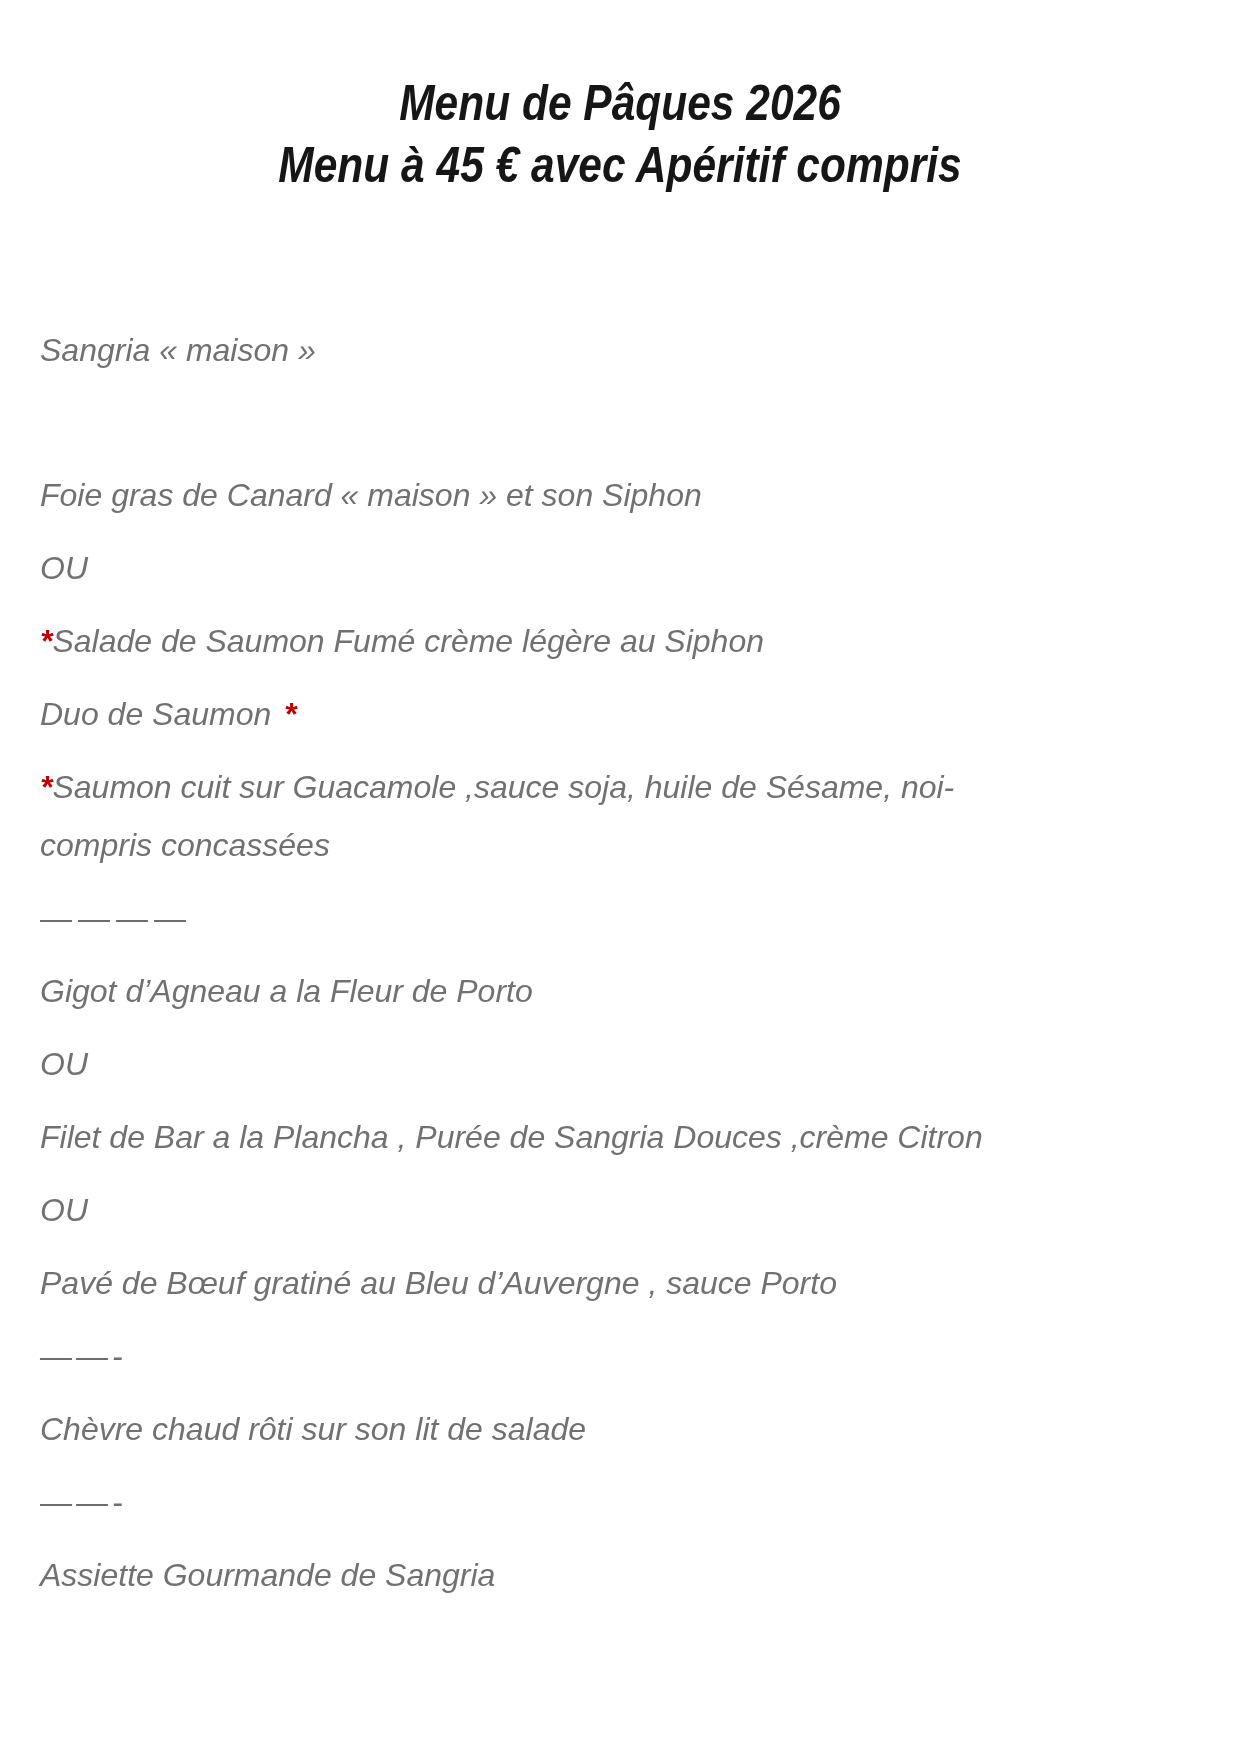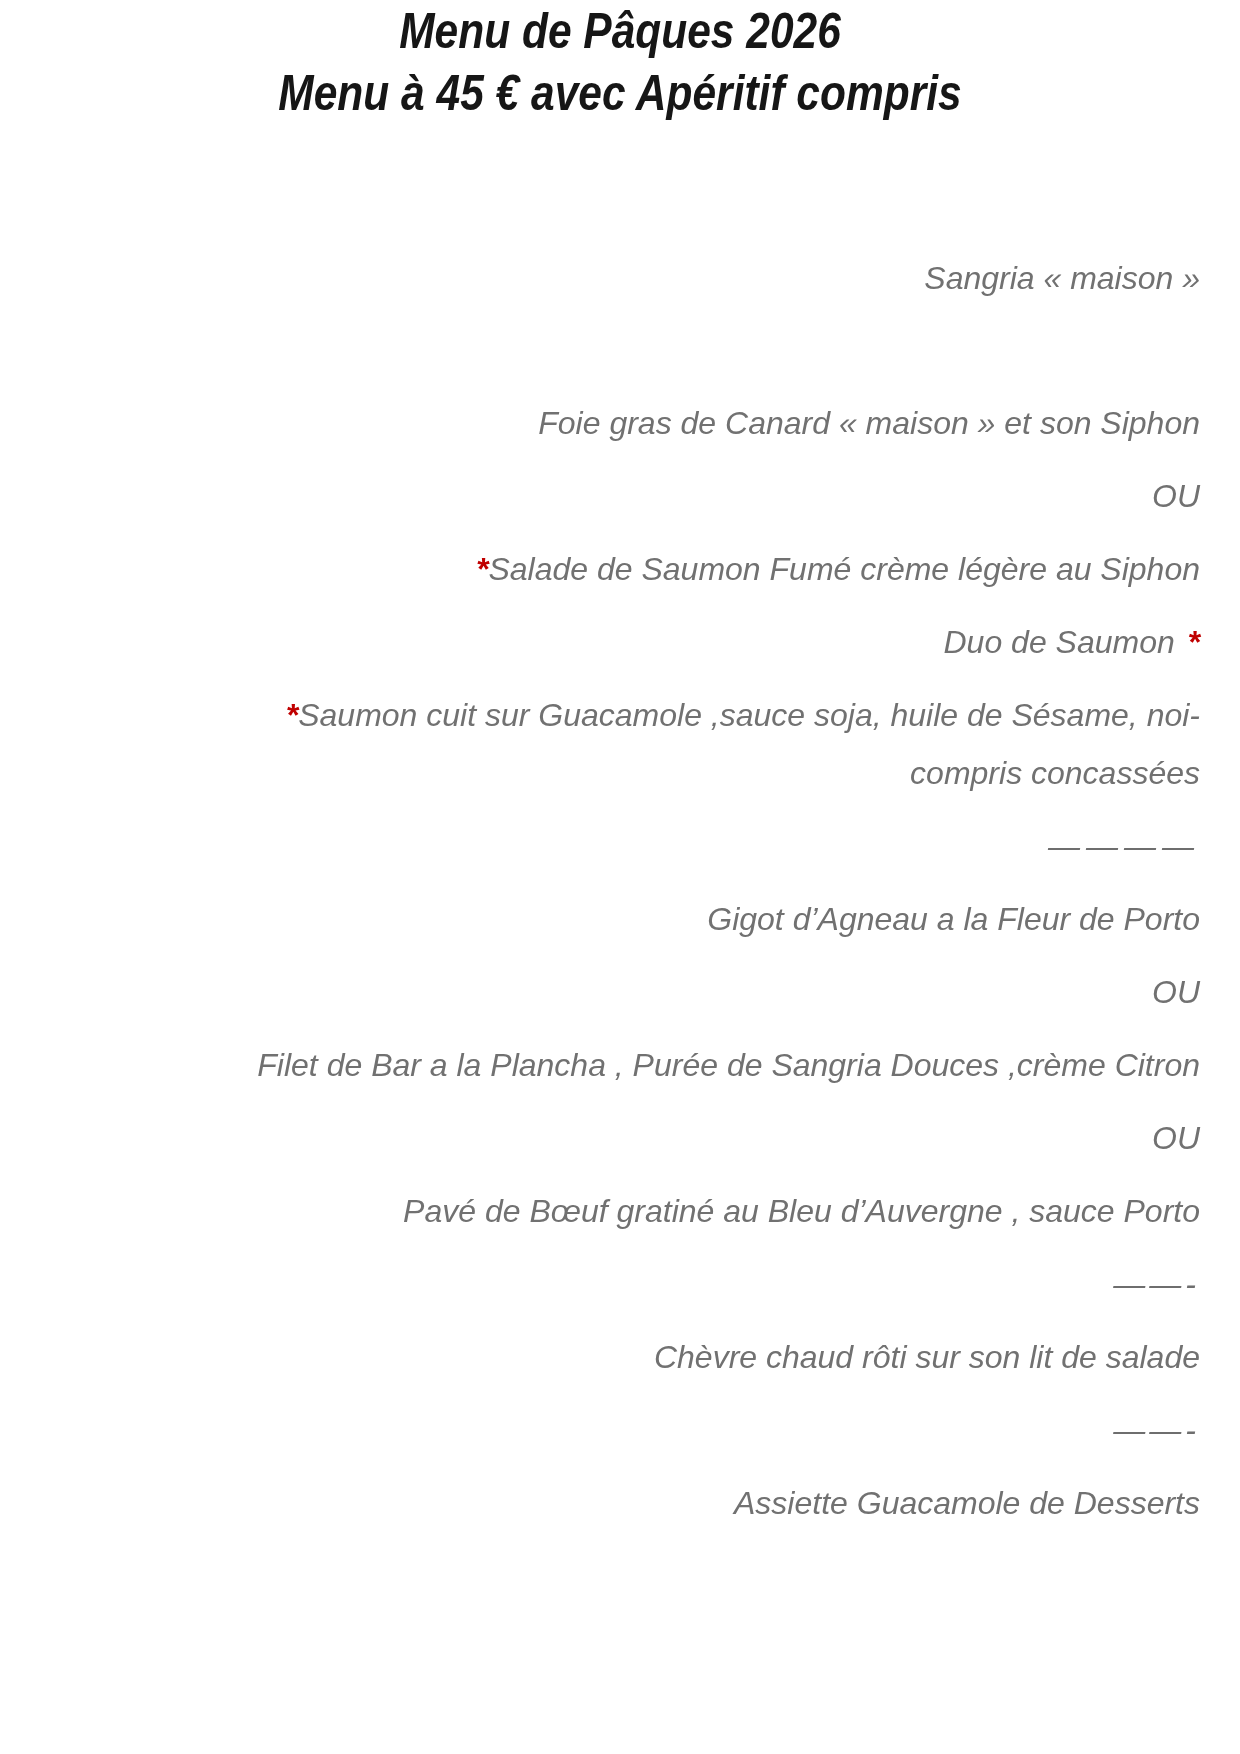--- a/index.html
+++ b/index.html
@@ -9,40 +9,41 @@
   }
   .page {
     position: relative;
     width: 1240px;
     height: 1754px;
     margin: 0 auto;
     background: #ffffff;
     overflow: hidden;
     font-family: "Liberation Sans", sans-serif;
     box-sizing: border-box;
+    padding-top: 72px;
   }
   .title-block {
     text-align: center;
     margin: 0 0 125px 0;
     transform: scaleX(0.85);
     transform-origin: 50% 50%;
   }
   .title-line {
     font-size: 50px;
     line-height: 62px;
     font-weight: bold;
     font-style: italic;
     color: #161616;
     letter-spacing: 0px;
     white-space: nowrap;
   }
   .menu-body {
     width: 1160px;
     margin: 0 auto;
-    text-align: right;
+    text-align: left;
   }
   .line {
     margin: 0 0 15px 0;
     font-size: 32px;
     line-height: 58px;
     font-style: italic;
     color: #717171;
     white-space: nowrap;
   }
   .line .row {
@@ -108,17 +109,17 @@
     <p class="line">OU</p>
 
     <p class="line">Pavé de Bœuf gratiné au Bleu d’Auvergne , sauce Porto</p>
 
     <p class="line divider-short">——-</p>
 
     <p class="line">Chèvre chaud rôti sur son lit de salade</p>
 
     <p class="line divider-short">——-</p>
 
-    <p class="line">Assiette Guacamole de Desserts</p>
+    <p class="line">Assiette Gourmande de Sangria</p>
 
   </main>
 
 </div>
 
 </body></html>

